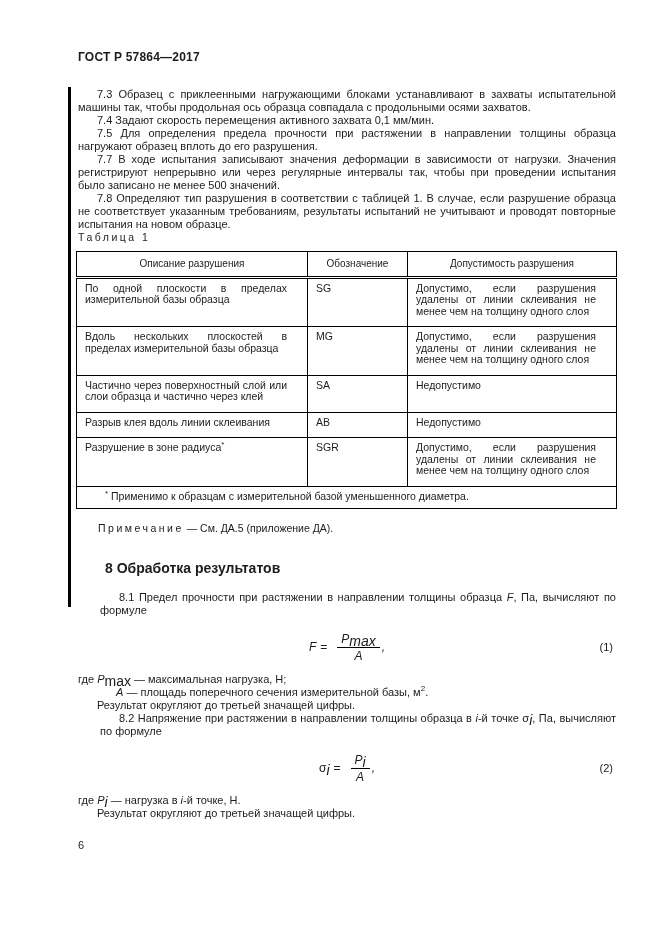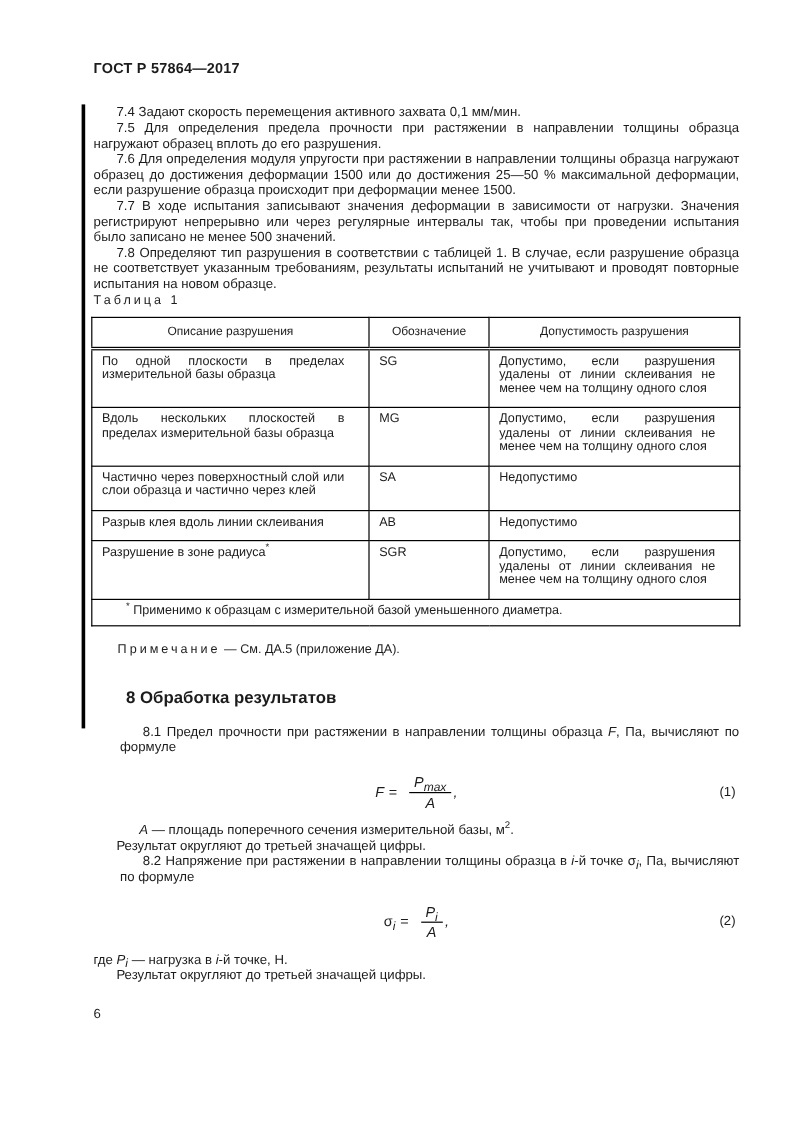--- a/index.html
+++ b/index.html
@@ -23,21 +23,21 @@
   td.c-code{width:71px;text-align:left;}
   td.c-adm{text-align:justify;}
   tr.foot-row td{padding:4px 8px 6px 8px;}
   .foot-indent{display:inline-block;text-indent:20px;}
   sup.fn{font-size:8px;vertical-align:super;line-height:0;}
   .note-line{margin:13px 0 0 20px;font-size:10.5px;}
   .note-label{letter-spacing:2.5px;}
   .sec8-title{margin:26px 0 0 27px;font-size:14px;font-weight:bold;}
   .p8{margin-top:15px;font-size:11px;line-height:13px;text-align:justify;text-indent:19px;margin-left:22px;}
   .it{font-style:italic;}
-  sub.vs{font-size:10px;vertical-align:sub;line-height:0;}
+  sub.vs{font-size:14px;vertical-align:sub;line-height:0;}
   sup.vs{font-size:8px;vertical-align:super;line-height:0;}
   .formula-row{position:relative;margin:9px 0 7px;height:38px;}
   .formula{position:absolute;left:0;right:0;top:0;bottom:0;
     display:flex;align-items:center;justify-content:center;
     font-size:12px;font-style:italic;}
   .frac{display:inline-flex;flex-direction:column;align-items:center;margin:0 2px 0 6px;}
   .frac .num{padding:0 4px 1px;}
   .frac .den{border-top:1px solid #000;padding:1px 4px 0;align-self:stretch;text-align:center;}
   .eq{margin:0 4px;font-style:normal;}
   .f-label{position:absolute;right:3px;top:50%;transform:translateY(-50%);
@@ -50,23 +50,23 @@
 </head>
 <body>
 
 <div class="change-bar"></div>
 
 <div class="content">
 
   <div class="doc-header">ГОСТ Р 57864—2017</div>
 
   <div class="body-text">
+    <p class="para">7.3 Образец с приклеенными нагружающими блоками устанавливают в захваты испытательной машины так, чтобы продольная ось образца совпадала с продольными осями захватов.</p>
     <p class="para">7.4 Задают скорость перемещения активного захвата 0,1 мм/мин.</p>
     <p class="para">7.5 Для определения предела прочности при растяжении в направлении толщины образца нагружают образец вплоть до его разрушения.</p>
-    <p class="para">7.6 Для определения модуля упругости при растяжении в направлении толщины образца нагружают образец до достижения деформации 1500 или до достижения 25—50 % максимальной деформации, если разрушение образца происходит при деформации менее 1500.</p>
     <p class="para">7.7 В ходе испытания записывают значения деформации в зависимости от нагрузки. Значения регистрируют непрерывно или через регулярные интервалы так, чтобы при проведении испытания было записано не менее 500 значений.</p>
     <p class="para">7.8 Определяют тип разрушения в соответствии с таблицей 1. В случае, если разрушение образца не соответствует указанным требованиям, результаты испытаний не учитывают и проводят повторные испытания на новом образце.</p>
   </div>
 
   <div class="tbl-caption">Таблица 1</div>
 
   <table class="t1">
     <thead>
       <tr>
         <th>Описание разрушения</th>
@@ -120,20 +120,21 @@
       <span class="eq">=</span>
       <span class="frac">
         <span class="num"><span>P</span><sub class="vs">max</sub></span>
         <span class="den">A</span>
       </span>
       <span>,</span>
     </div>
     <span class="f-label">(1)</span>
   </div>
 
+  <p class="where"><span>где  </span><span class="it">P</span><sub class="vs">max</sub><span>  — максимальная нагрузка, Н;</span></p>
   <p class="where ind"><span class="it">A</span><span>  — площадь поперечного сечения измерительной базы, м</span><sup class="vs">2</sup><span>.</span></p>
   <p class="result">Результат округляют до третьей значащей цифры.</p>
 
   <p class="p8" style="margin-top:0;"><span>8.2 Напряжение при растяжении в направлении толщины образца в </span><span class="it">i</span><span>-й точке σ</span><sub class="vs it">i</sub><span>, Па, вычисляют по формуле</span></p>
 
   <div class="formula-row">
     <div class="formula">
       <span><span style="font-style:normal;">σ</span><sub class="vs">i</sub></span>
       <span class="eq">=</span>
       <span class="frac">

